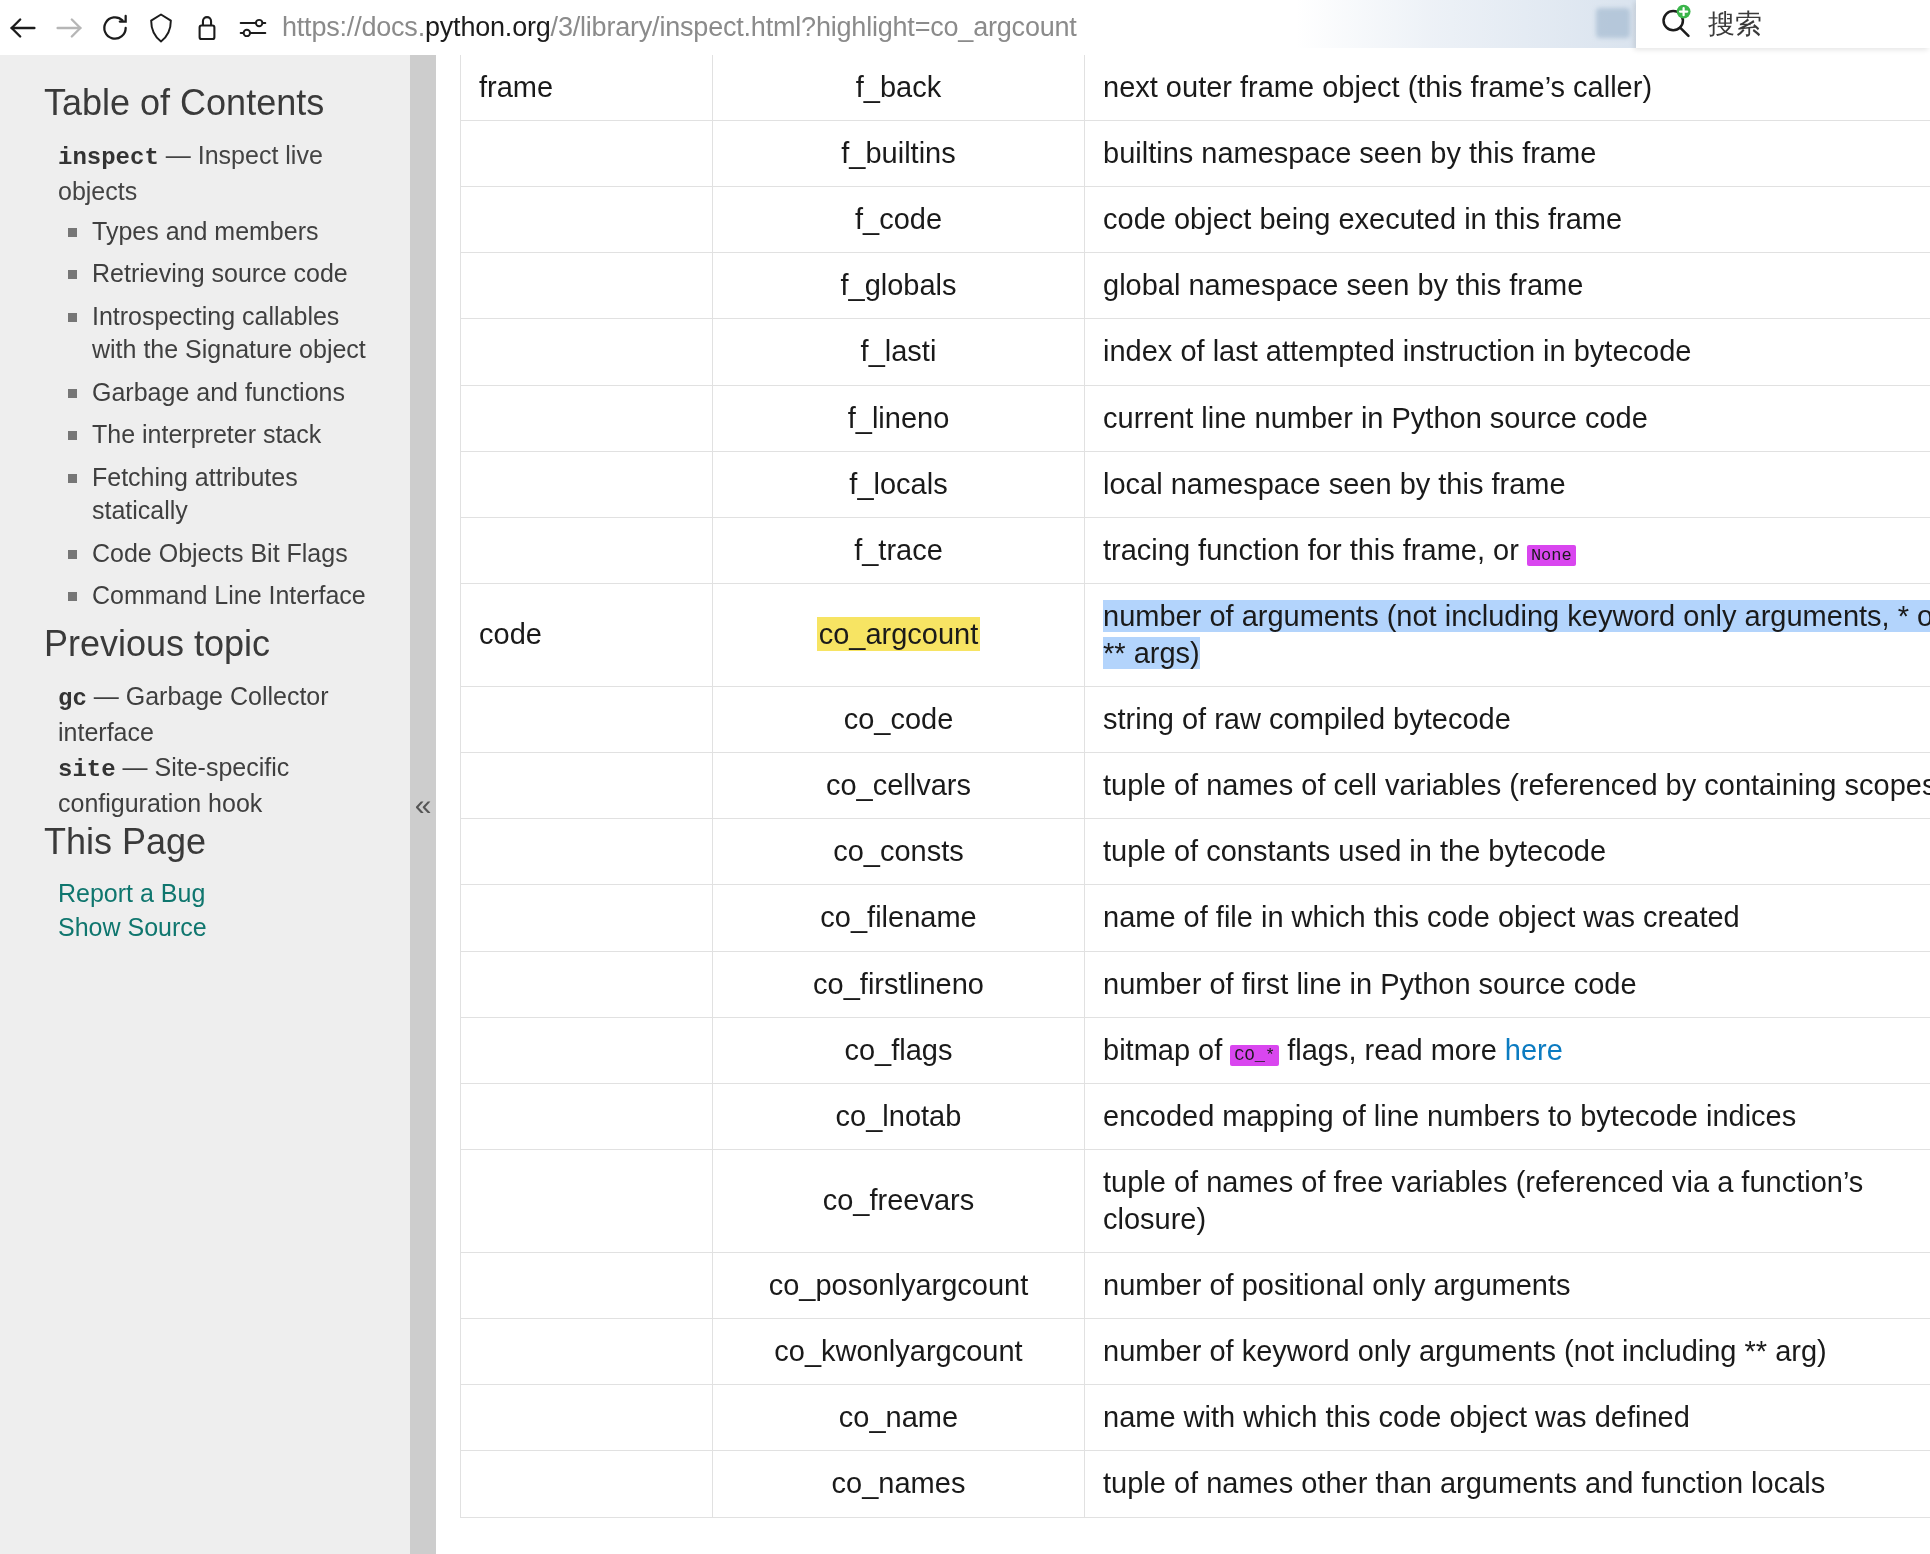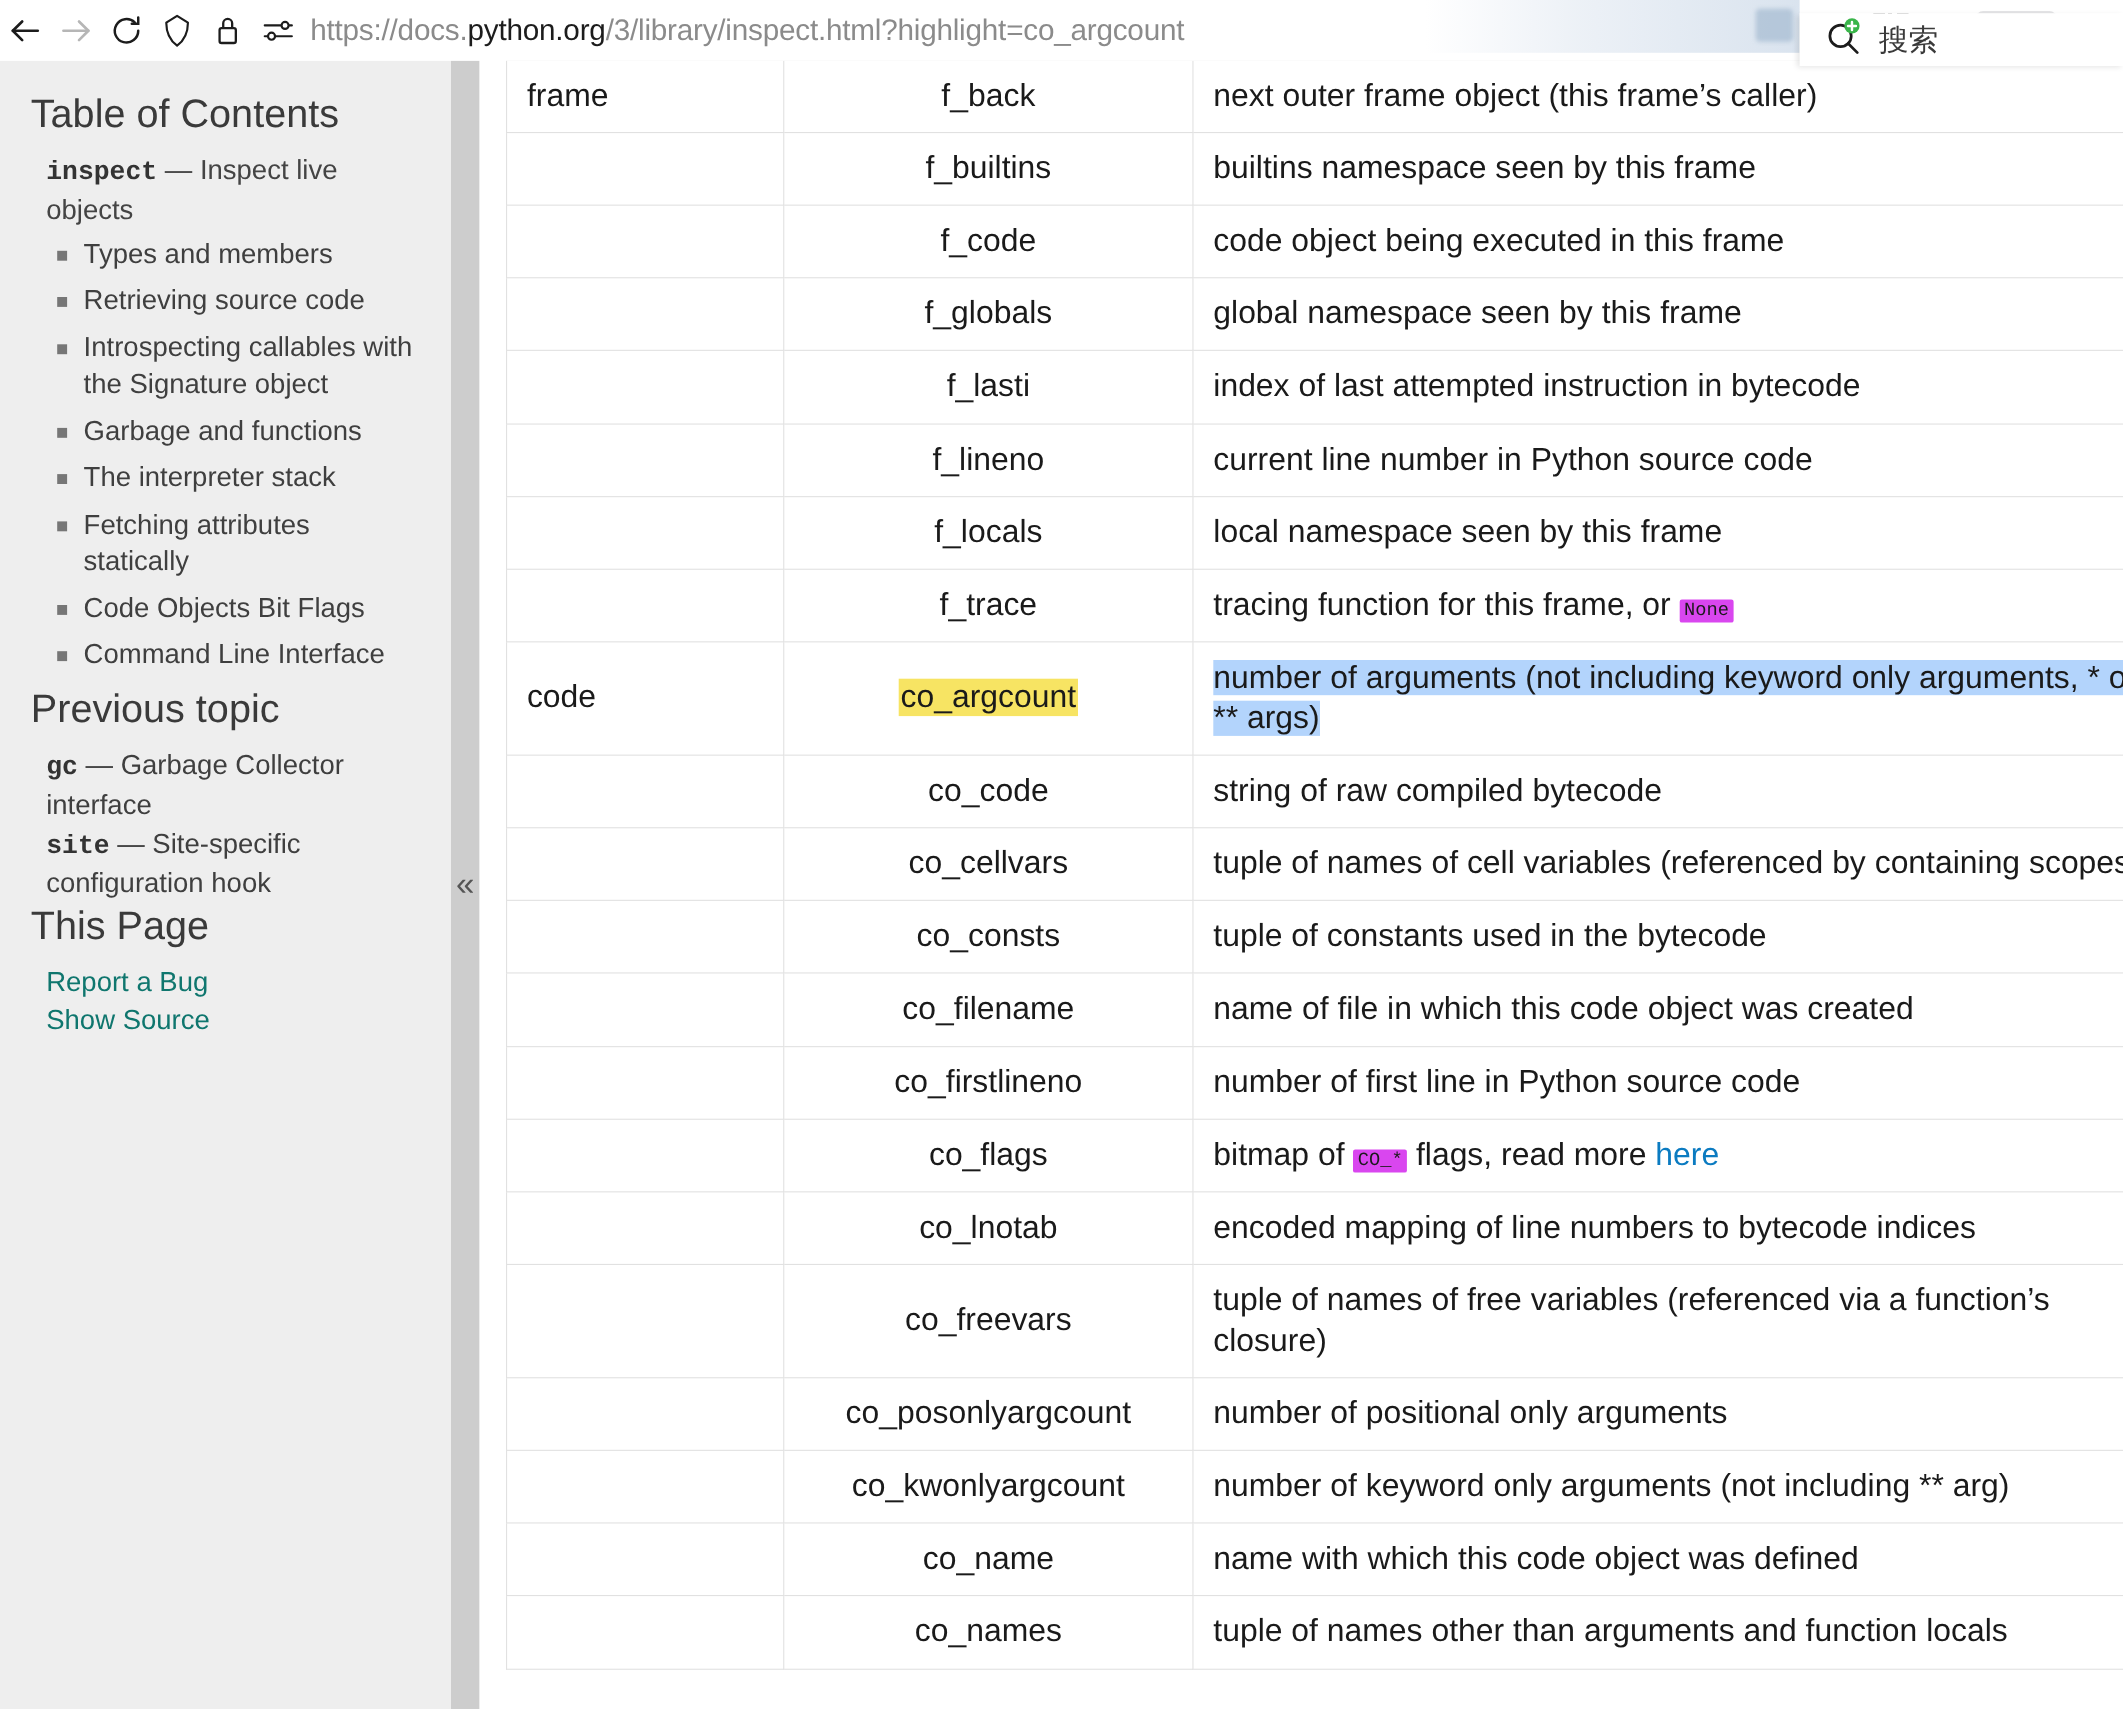--- a/index.html
+++ b/index.html
@@ -53,21 +53,21 @@
     border-radius: 7px;
     padding: 6px 13px;
     font-size: 24px;
     color: #1c1c1c;
     line-height: 1;
   }
 
   
   #search-popup {
     position: absolute;
-    top: 12px; right: 0;
+    top: 0; right: 0;
     width: 294px; height: 48px;
     background: #ffffff;
     display: flex; align-items: center;
     padding-left: 22px;
     gap: 14px;
     box-shadow: -2px 2px 5px rgba(0,0,0,0.10);
     z-index: 40;
   }
   #search-popup .sp-label {
     font-size: 27px; color: #3a3a3a;
@@ -94,21 +94,21 @@
     width: 1930px; height: 1499px;
     background: #ffffff;
     overflow: hidden;
   }
 
   
   #sidebar {
     position: absolute; top: 0; left: 0;
     width: 410px; height: 1499px;
     background: #eeeeee;
-    padding: 26px 30px 0 28px;
+    padding: 26px 30px 0 44px;
     overflow: hidden;
   }
   #sidebar h3 {
     font-size: 36px;
     font-weight: 400;
     color: #3a3a3a;
     margin: 0 0 14px 0;
     line-height: 1.2;
   }
   .toc-root {

